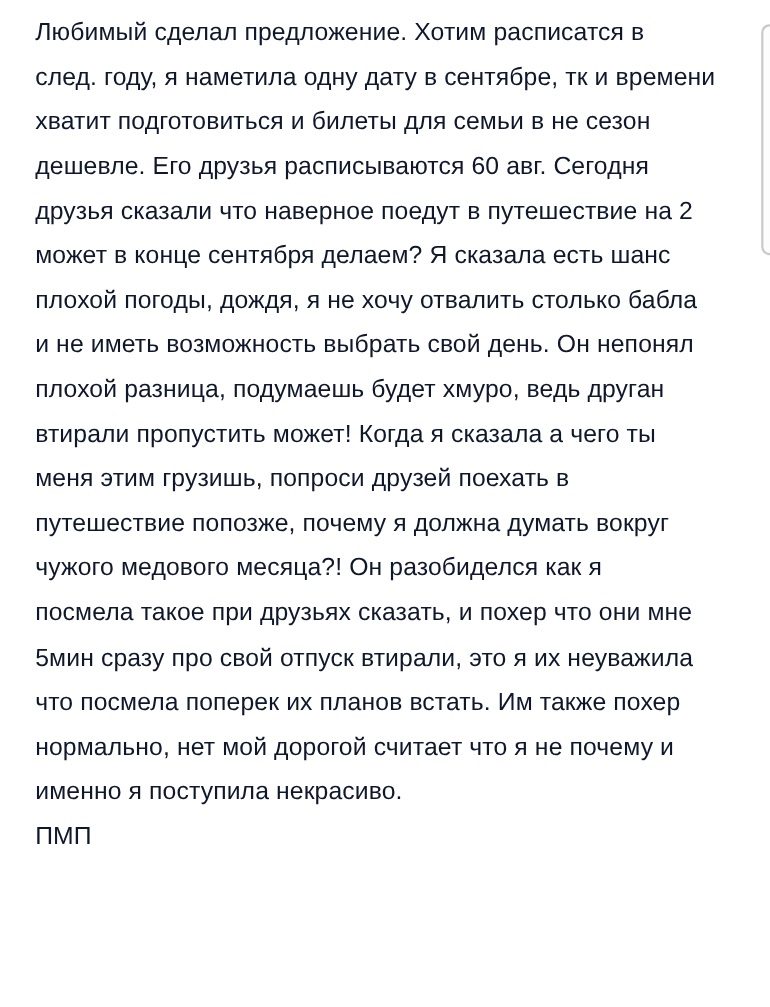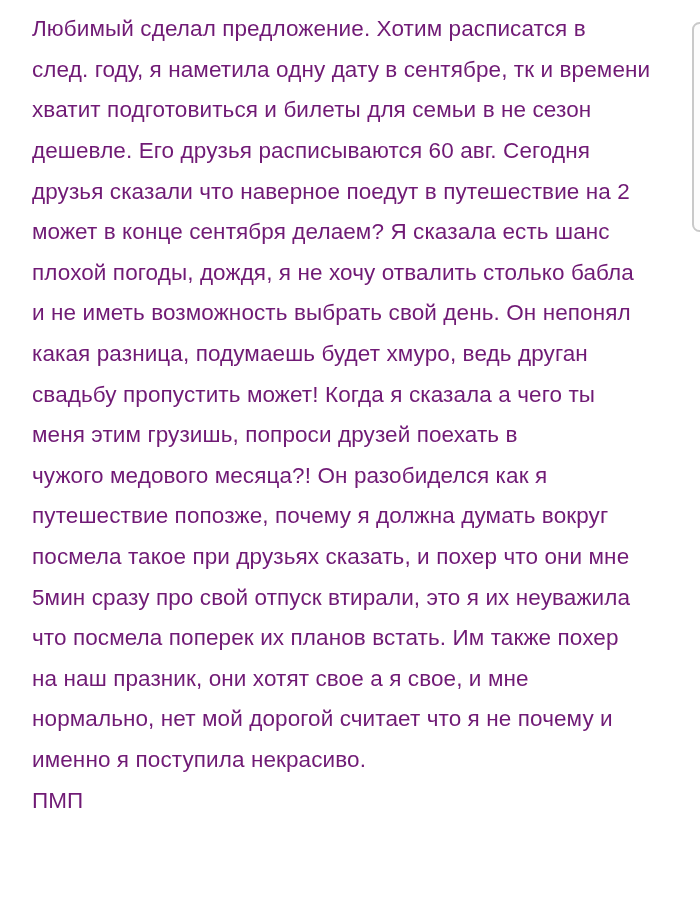--- a/index.html
+++ b/index.html
@@ -37,37 +37,36 @@
     height: 210px;
     box-sizing: border-box;
     border: 2px solid #c9c9c9;
     border-radius: 9px;
     background: #fcfcfc;
   }
 </style>
 </head>
 <body style="background: rgb(255, 255, 255);">
 
-<div class="post-text" style="color: #701a75;">
+<div class="post-text" style="color: #0f172a;">
 
 <div class="text-line">Любимый сделал предложение. Хотим расписатся в</div>
     <div class="text-line">след. году, я наметила одну дату в сентябре, тк и времени</div>
     <div class="text-line">хватит подготовиться и билеты для семьи в не сезон</div>
     <div class="text-line">дешевле. Его друзья расписываются 60 авг. Сегодня</div>
     <div class="text-line">друзья сказали что наверное поедут в путешествие на 2</div>
     <div class="text-line">может в конце сентября делаем? Я сказала есть шанс</div>
     <div class="text-line">плохой погоды, дождя, я не хочу отвалить столько бабла</div>
     <div class="text-line">и не иметь возможность выбрать свой день. Он непонял</div>
-    <div class="text-line">какая разница, подумаешь будет хмуро, ведь друган</div>
-    <div class="text-line">свадьбу пропустить может! Когда я сказала а чего ты</div>
+    <div class="text-line">плохой разница, подумаешь будет хмуро, ведь друган</div>
+    <div class="text-line">втирали пропустить может! Когда я сказала а чего ты</div>
     <div class="text-line">меня этим грузишь, попроси друзей поехать в</div>
+    <div class="text-line">путешествие попозже, почему я должна думать вокруг</div>
     <div class="text-line">чужого медового месяца?! Он разобиделся как я</div>
-    <div class="text-line">путешествие попозже, почему я должна думать вокруг</div>
     <div class="text-line">посмела такое при друзьях сказать, и похер что они мне</div>
     <div class="text-line">5мин сразу про свой отпуск втирали, это я их неуважила</div>
     <div class="text-line">что посмела поперек их планов встать. Им также похер</div>
-    <div class="text-line">на наш празник, они хотят свое а я свое, и мне</div>
     <div class="text-line">нормально, нет мой дорогой считает что я не почему и</div>
     <div class="text-line">именно я поступила некрасиво.</div>
     <div class="text-line">ПМП</div>
   </div>
 
 <div class="scrollbar-thumb" style="border-color: rgb(201, 201, 201); background: rgb(252, 252, 252);"></div>
 
 </body></html>

